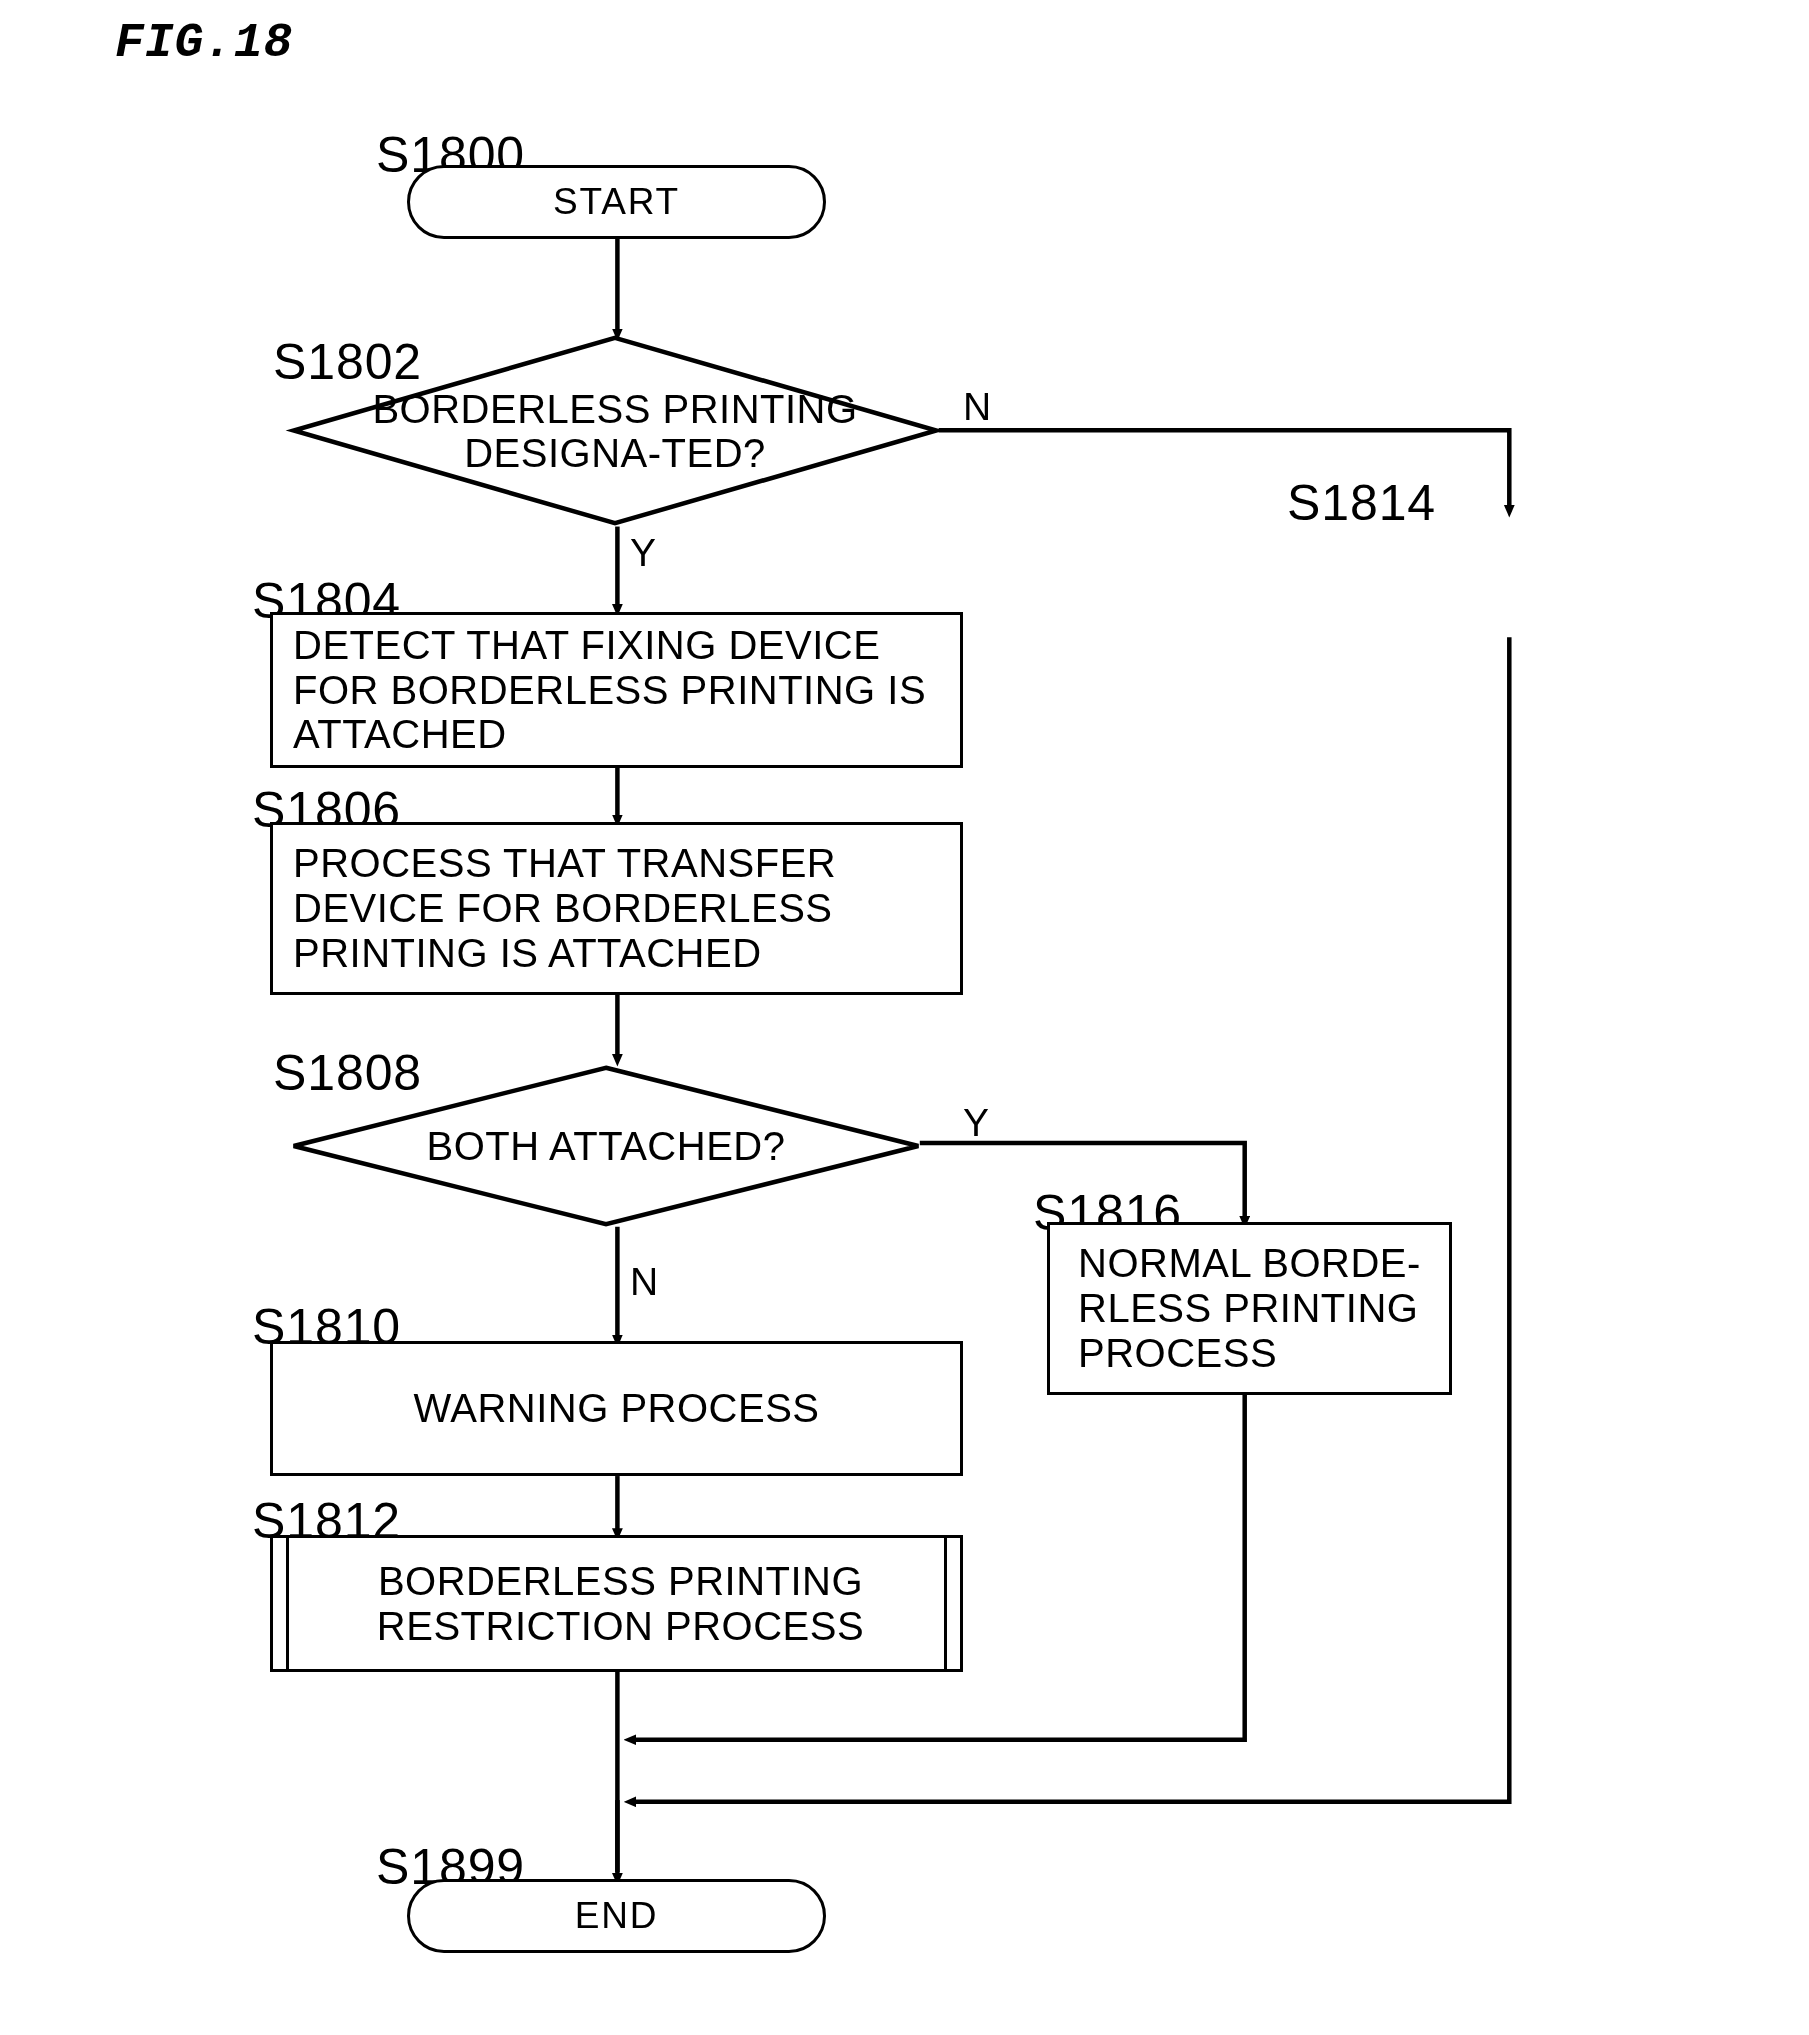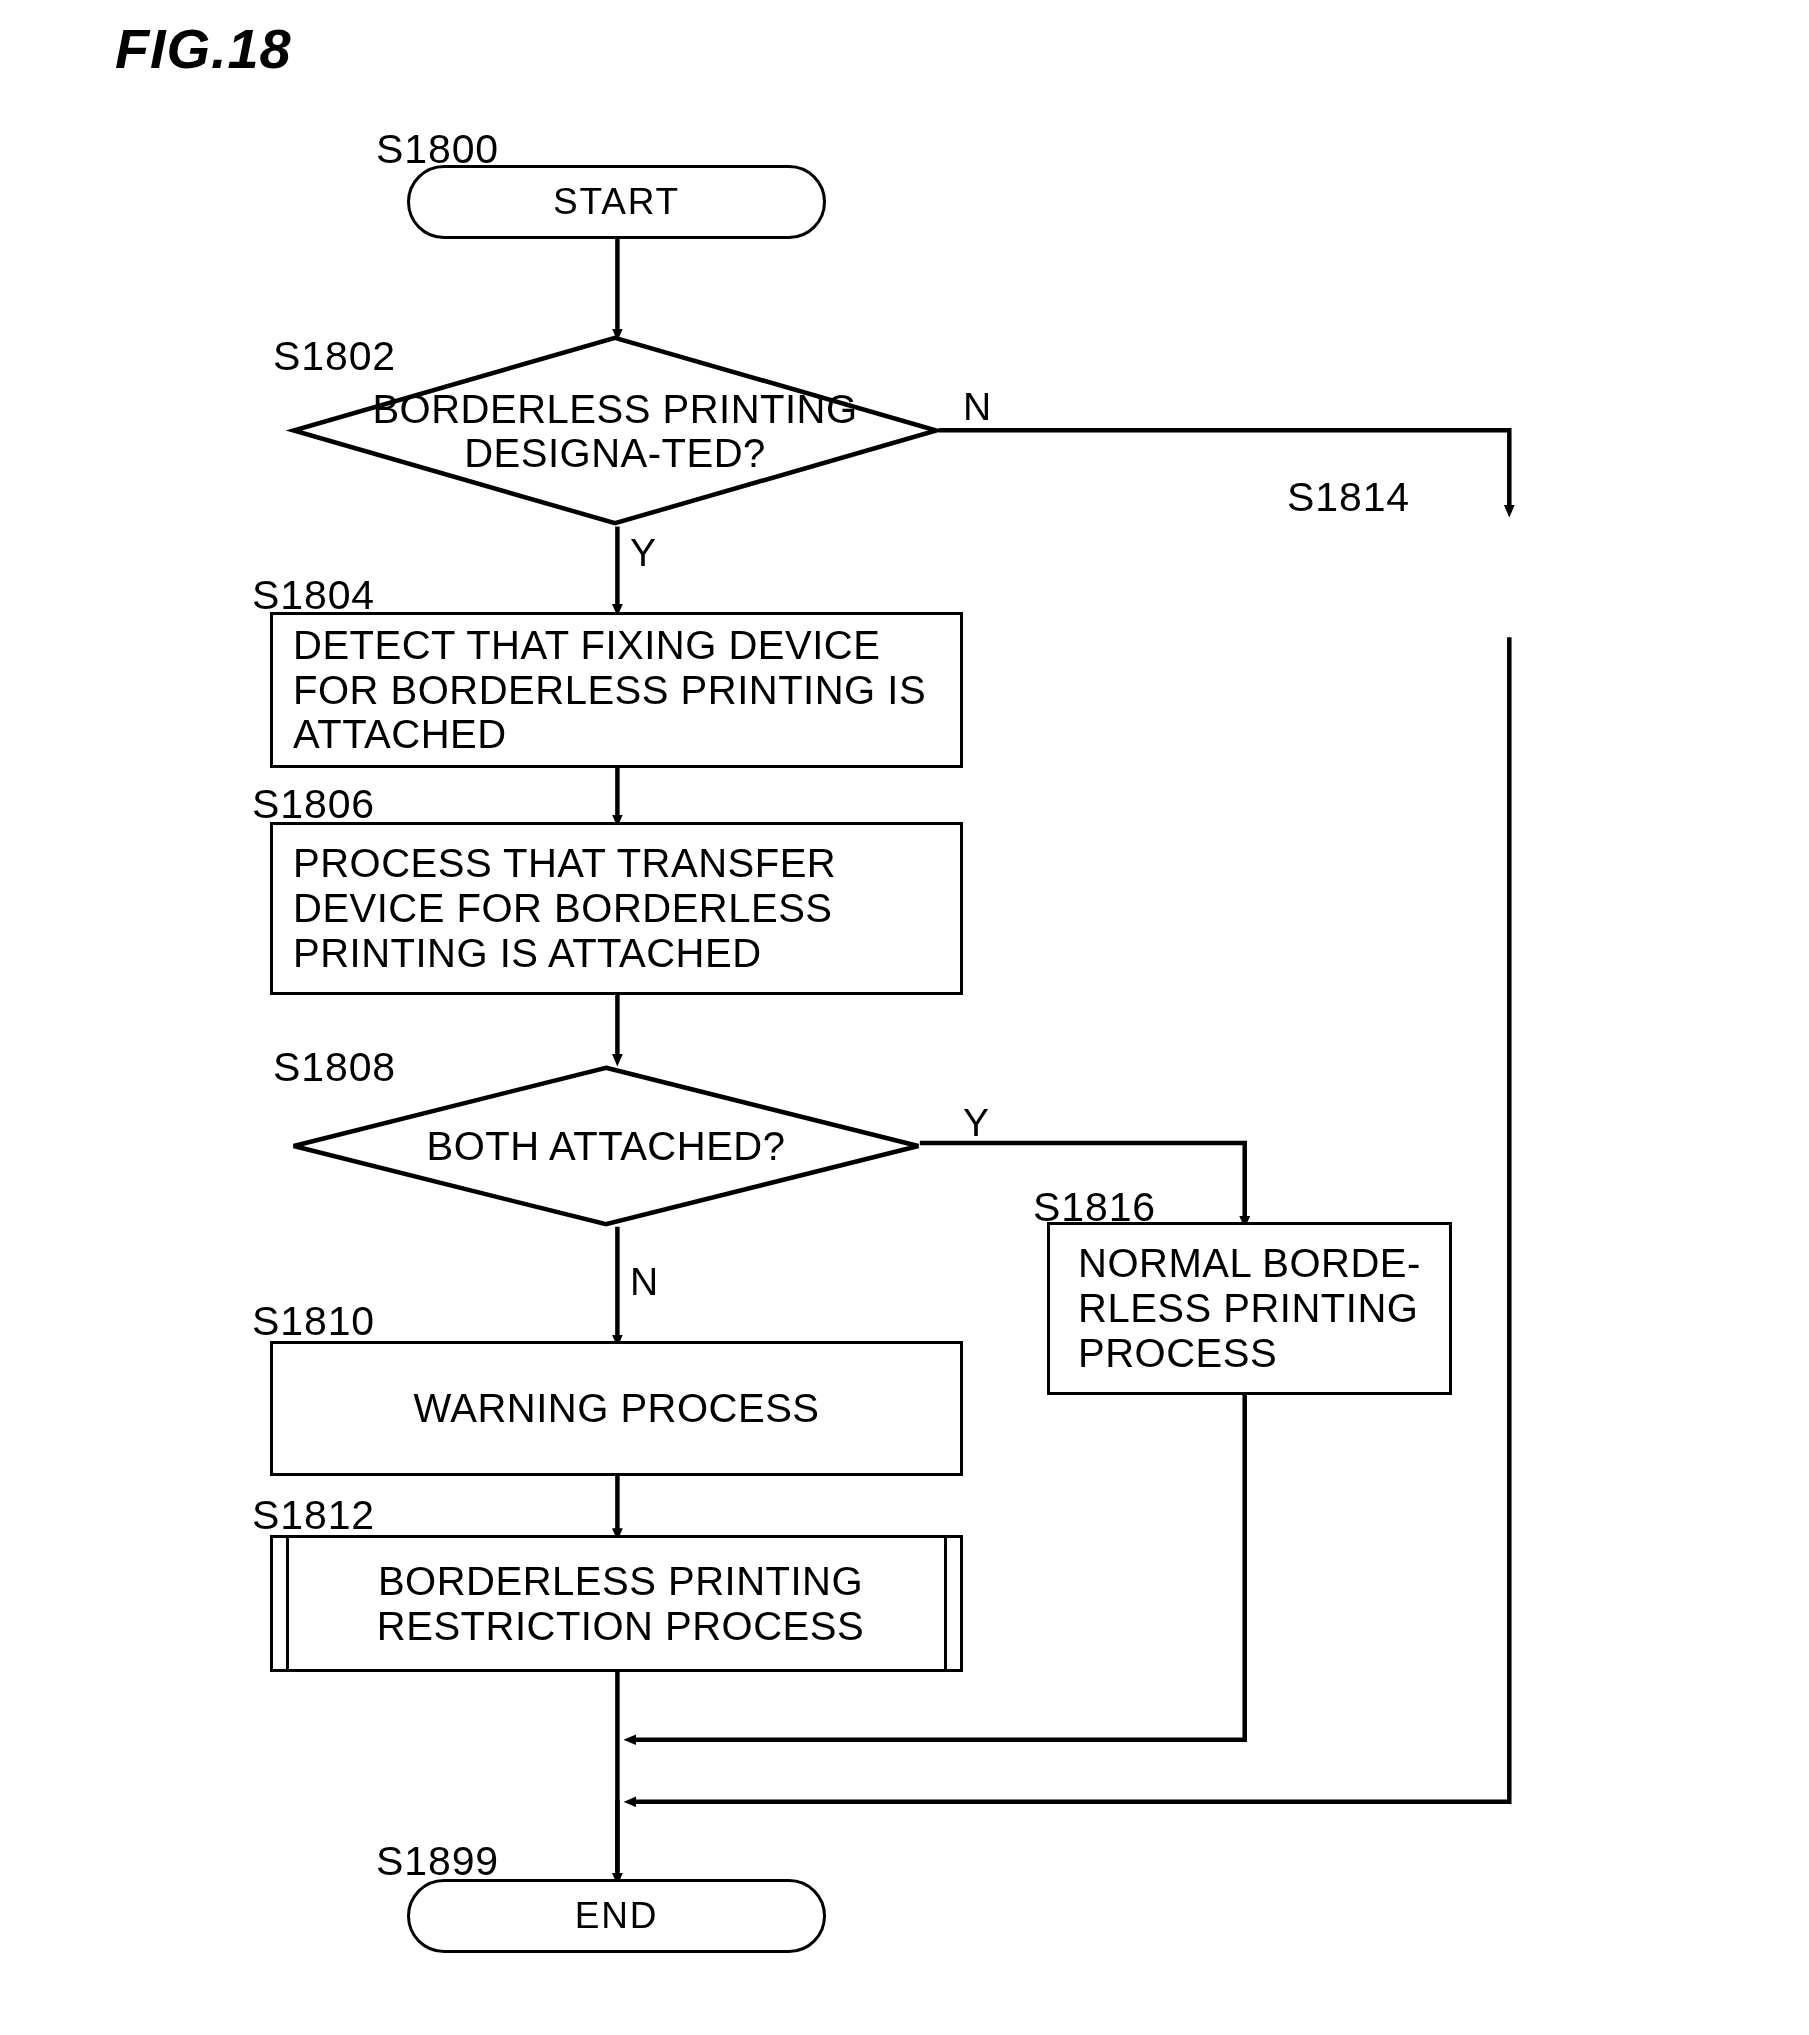--- a/index.html
+++ b/index.html
@@ -15,25 +15,25 @@
     position: relative;
     width: 1809px;
     height: 2035px;
     overflow: hidden;
     background: #ffffff;
   }
   #fig-title {
     position: absolute;
     left: 115px;
     top: 16px;
-    font-size: 56px;
+    font-size: 48px;
     font-style: italic;
     font-weight: bold;
     letter-spacing: 0.9px;
-    font-family: Liberation Sans, sans-serif;
+    font-family: Liberation Mono, monospace;
   }
   .node {
     position: absolute;
     box-sizing: border-box;
     border: 3.6px solid #000;
     background: #fff;
     display: flex;
     align-items: center;
     justify-content: center;
     text-align: center;
@@ -85,21 +85,21 @@
     display: flex;
     align-items: center;
     justify-content: center;
     text-align: center;
     font-size: 40px;
     line-height: 1.1;
     letter-spacing: 0.5px;
   }
   .step-label {
     position: absolute;
-    font-size: 41px;
+    font-size: 50px;
     letter-spacing: 0.9px;
     white-space: nowrap;
   }
   .branch-label {
     position: absolute;
     font-size: 39px;
     letter-spacing: 0.9px;
   }
   #lines {
     position: absolute;

